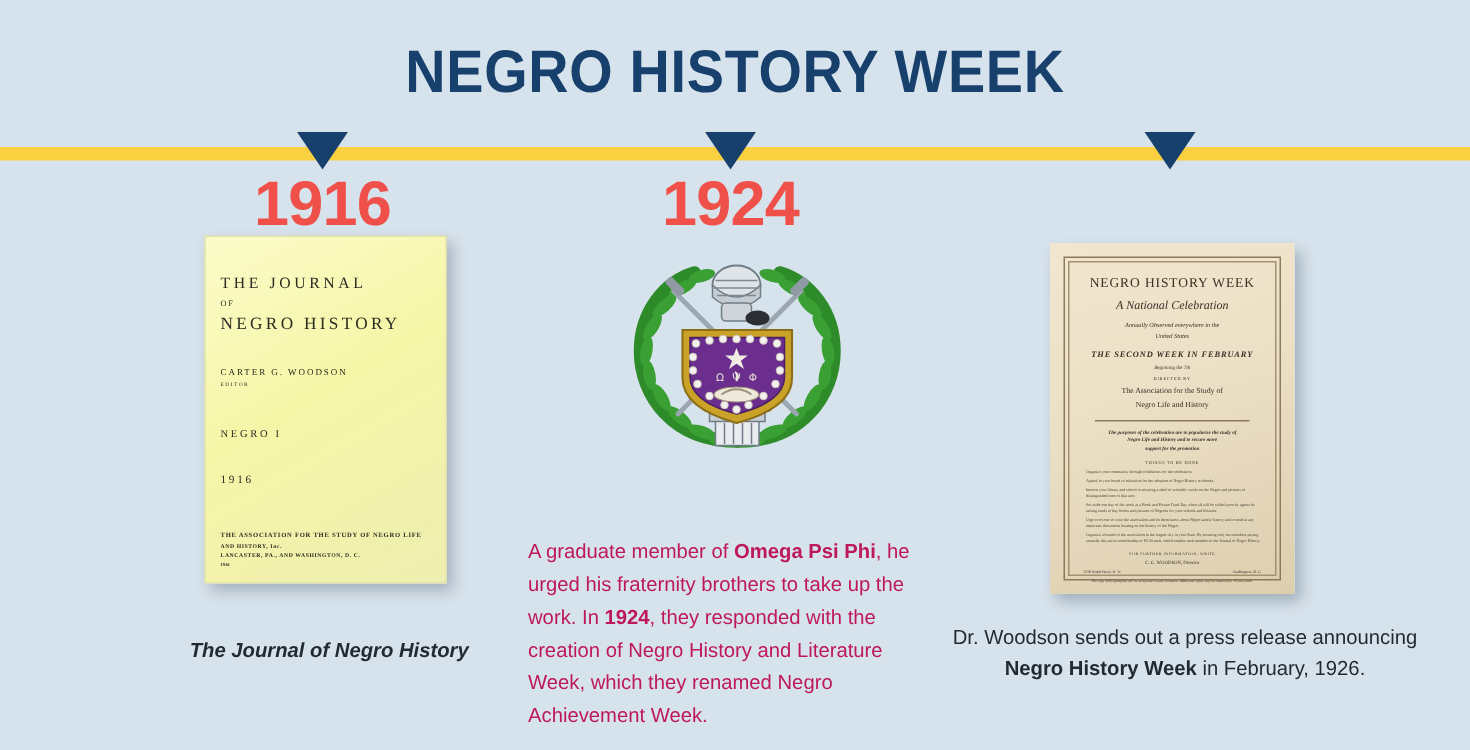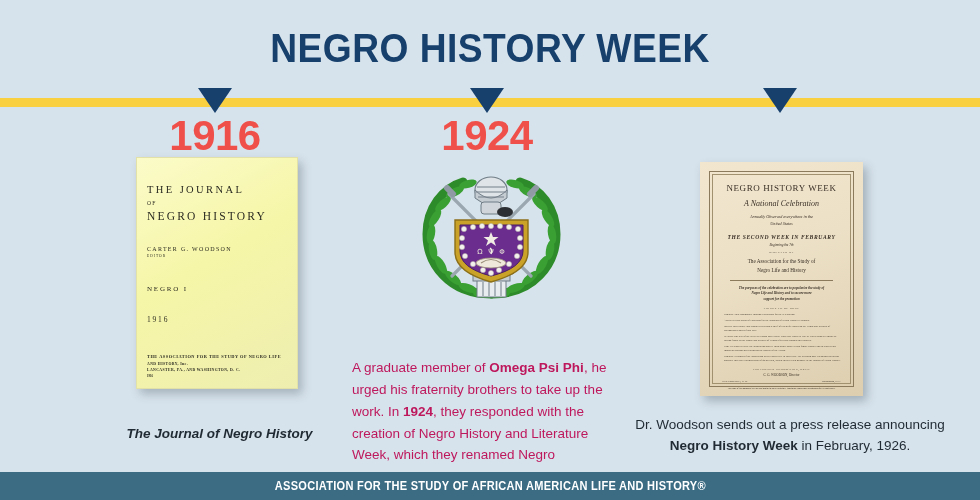--- a/index.html
+++ b/index.html
@@ -353,17 +353,14 @@
         <div class="p-note">The copy of this pamphlet will be sent postal to each invitation. Additional copies may be obtained for 10 cents each.</div>
       </div>
     </div>
   </div>
 
   <div class="caption" style="left:600px; top:403px; width:380px;margin-top:12px;">
     <span>Dr. Woodson sends out a press release announcing</span><br>
     <b>Negro History Week</b><span> in February, 1926.</span>
   </div>
 
-  <div class="footer">
-    <span class="footer-text">ASSOCIATION FOR THE STUDY OF AFRICAN AMERICAN LIFE AND HISTORY®</span>
-  </div>
 
 </div>
 
 </body></html>

